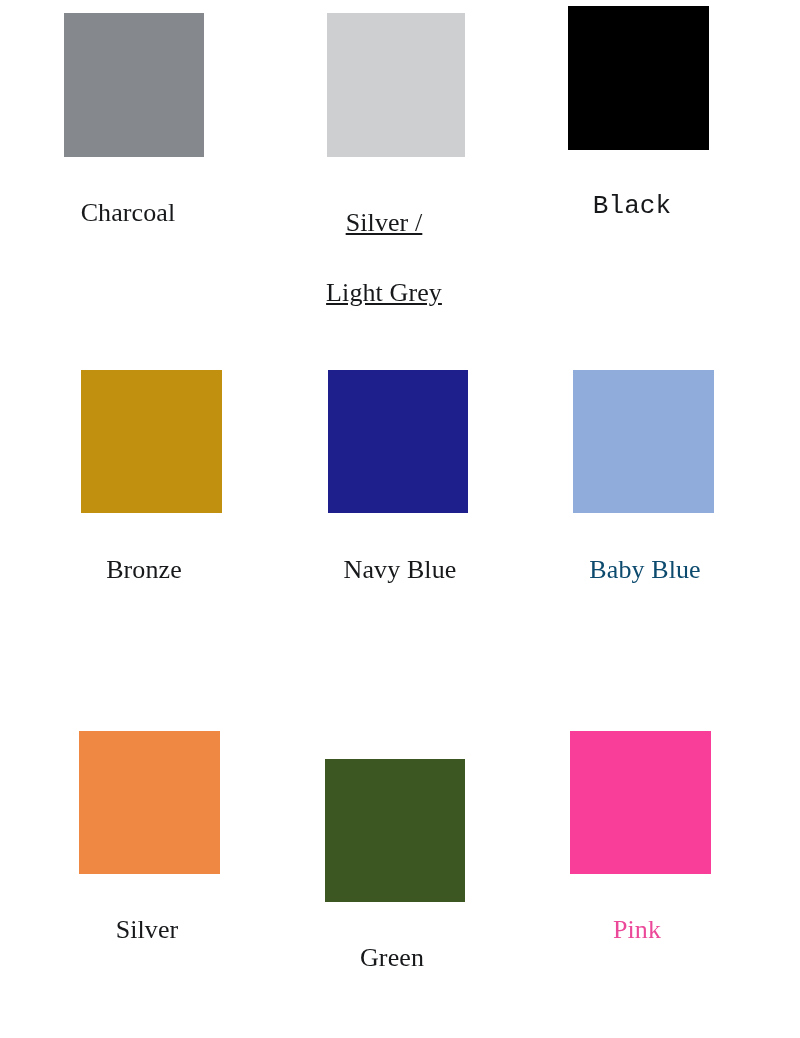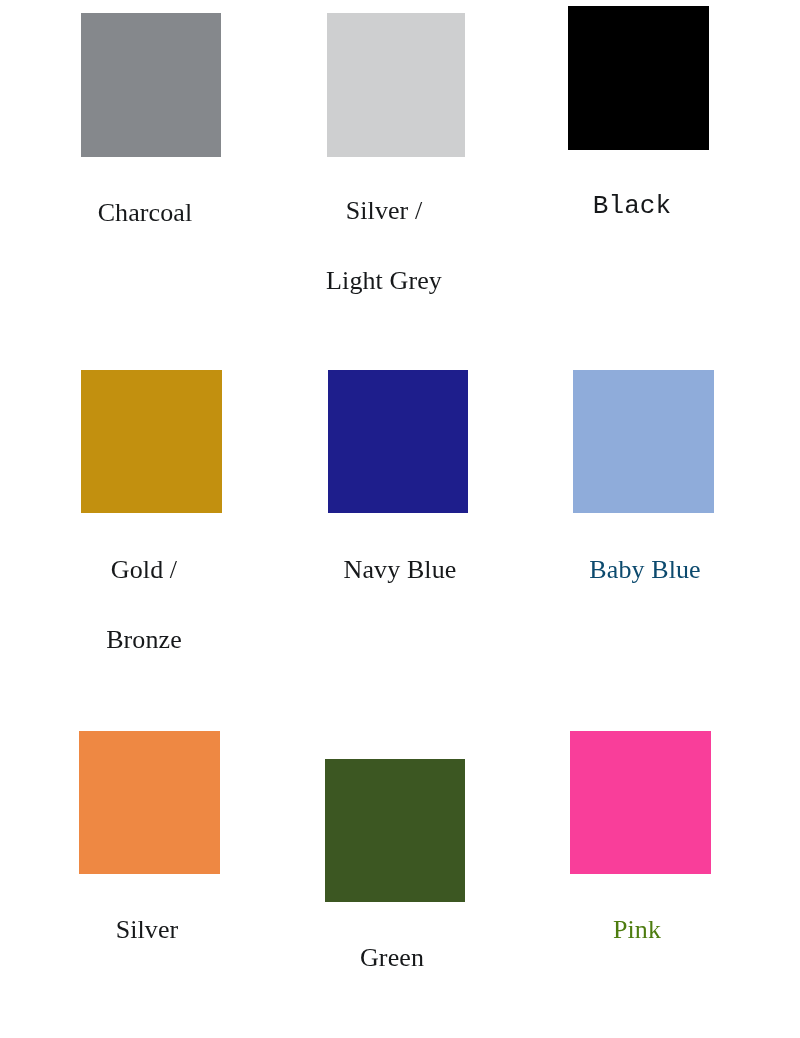--- a/index.html
+++ b/index.html
@@ -48,43 +48,42 @@
     color: #16181a;
   }
   .swatch-caption .caption-line {
     display: block;
   }
 </style>
 </head>
 <body style="background: rgb(255, 255, 255);">
 
 <div class="swatch-grid">
-    <div class="swatch-cell" style="left: 81px; top: 13px; width: 124px; height: 144px;">
+    <div class="swatch-cell" style="left: 64px; top: 13px; width: 124px; height: 144px;">
       <div class="swatch-chip" style="width: 140px; height: 144px; background: rgb(133, 136, 140);"></div>
       <div class="swatch-caption" style="top: 165px; left: 64px; color: rgb(22, 24, 26);">
         <span class="caption-line">Charcoal</span>
       </div>
     </div>
     <div class="swatch-cell" style="left: 327px; top: 13px; width: 138px; height: 144px;">
       <div class="swatch-chip" style="width: 138px; height: 144px; background: rgb(206, 207, 208);"></div>
-      <div class="swatch-caption" style="top: 163px; left: 57px; color: rgb(22, 24, 26);">
+      <div class="swatch-caption" style="top: 175px; left: 57px; color: rgb(22, 24, 26); text-decoration: underline;">
         <span class="caption-line">Silver /</span>
         <span class="caption-line">Light Grey</span>
       </div>
     </div>
     <div class="swatch-cell" style="left: 568px; top: 6px; width: 157px; height: 144px; font-family: Liberation Mono, monospace;">
       <div class="swatch-chip" style="width: 141px; height: 144px; background: rgb(0, 0, 0);"></div>
       <div class="swatch-caption" style="top: 165px; left: 64px; color: rgb(22, 24, 26);">
         <span class="caption-line">Black</span>
       </div>
     </div>
     <div class="swatch-cell" style="left: 81px; top: 370px; width: 141px; height: 143px;">
       <div class="swatch-chip" style="width: 141px; height: 143px; background: rgb(194, 144, 15);"></div>
       <div class="swatch-caption" style="top: 165px; left: 63px; color: rgb(22, 24, 26);">
-        <span class="caption-line">Gold /</span>
         <span class="caption-line">Bronze</span>
       </div>
     </div>
     <div class="swatch-cell" style="left: 328px; top: 370px; width: 140px; height: 106px;">
       <div class="swatch-chip" style="width: 140px; height: 143px; background: rgb(30, 30, 140);"></div>
       <div class="swatch-caption" style="top: 165px; left: 72px; color: rgb(22, 24, 26);">
         <span class="caption-line">Navy Blue</span>
       </div>
     </div>
     <div class="swatch-cell" style="left: 573px; top: 370px; width: 141px; height: 143px;">
@@ -100,17 +99,17 @@
       </div>
     </div>
     <div class="swatch-cell" style="left: 325px; top: 759px; width: 140px; height: 143px;">
       <div class="swatch-chip" style="width: 140px; height: 143px; background: rgb(60, 87, 34);"></div>
       <div class="swatch-caption" style="top: 164px; left: 67px; color: rgb(22, 24, 26);">
         <span class="caption-line">Green</span>
       </div>
     </div>
     <div class="swatch-cell" style="left: 570px; top: 731px; width: 141px; height: 143px;">
       <div class="swatch-chip" style="width: 141px; height: 143px; background: rgb(249, 62, 154);"></div>
-      <div class="swatch-caption" style="top: 164px; left: 67px; color: #4d7c0f;">
+      <div class="swatch-caption" style="top: 164px; left: 67px; color: #ec4899;">
         <span class="caption-line">Pink</span>
       </div>
     </div>
   </div>
 
 </body></html>

